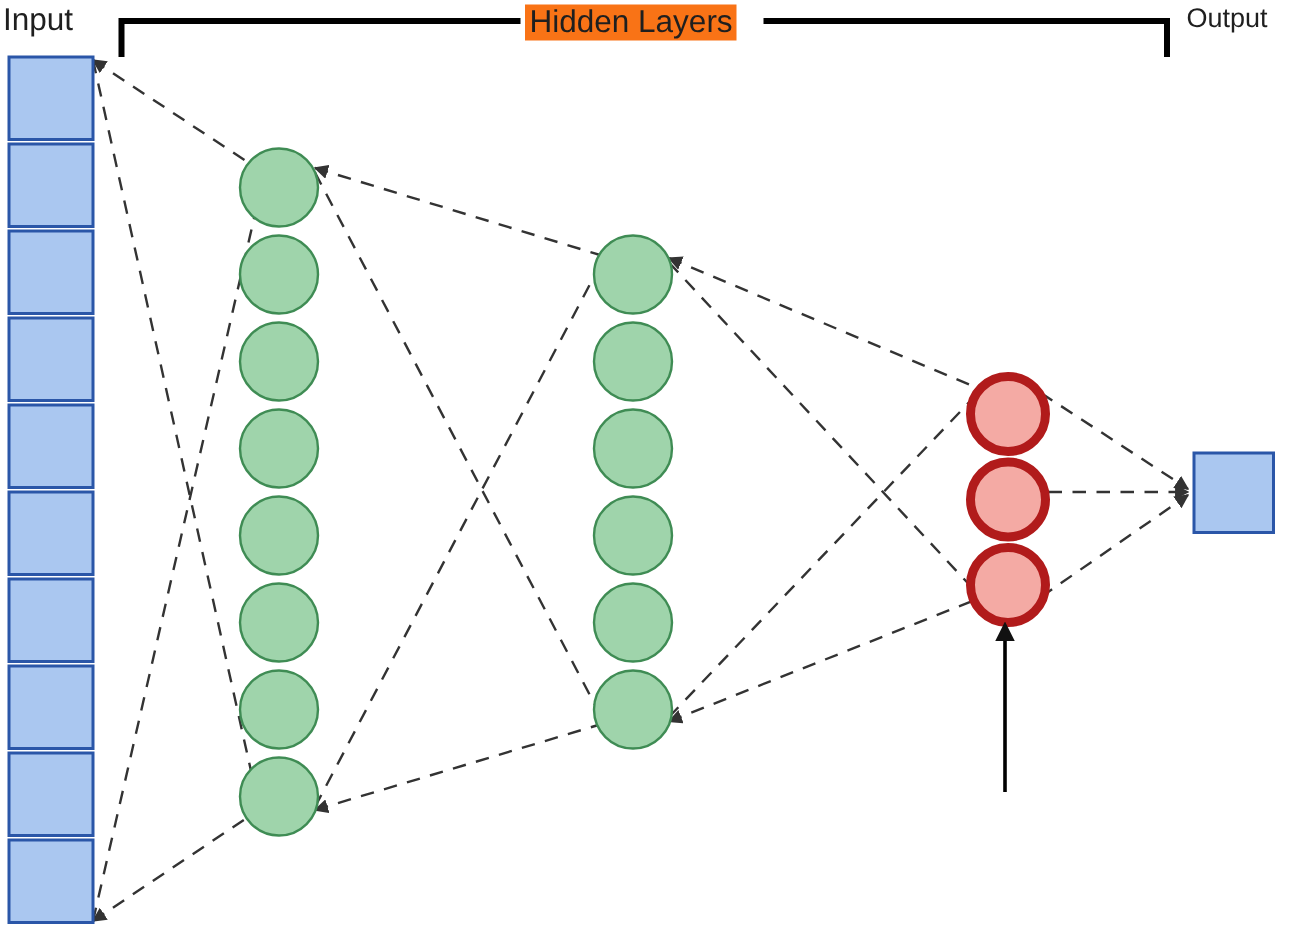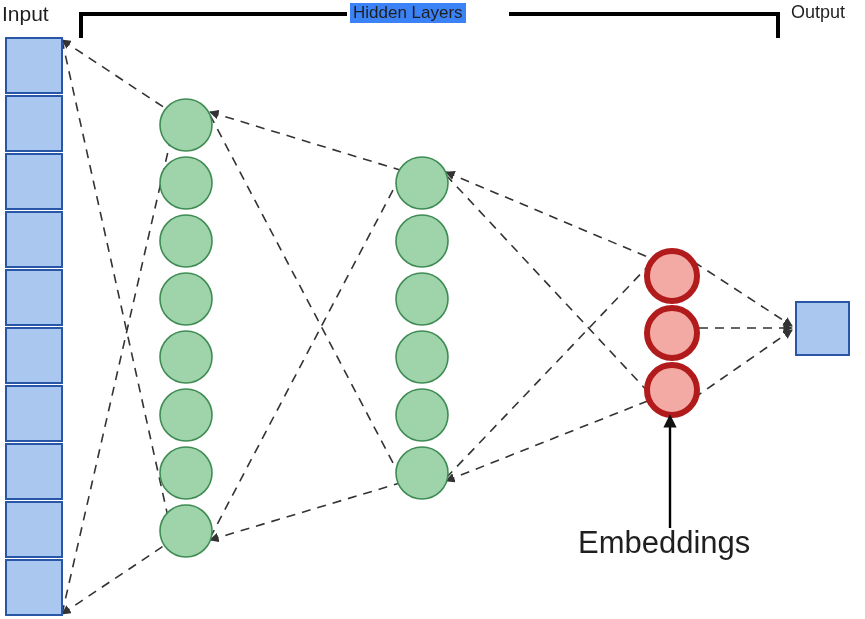--- a/index.html
+++ b/index.html
@@ -38,22 +38,22 @@
     font-size: 21px;
   }
   #output-label {
     left: 791px;
     top: 2px;
     font-size: 18px;
   }
   #hidden-label {
     left: 350px;
     top: 3px;
-    font-size: 17px;
-    background: #3b82f6;
+    font-size: 21px;
+    background: #f97316;
     padding: 0 3px;
   }
   #embeddings-label {
     left: 578px;
     top: 525px;
     font-size: 31px;
   }
 </style>
 </head>
 <body>
@@ -127,15 +127,14 @@
         <line x1="670" y1="528" x2="670" y2="417" stroke="#000000" stroke-width="2.4" marker-end="url(#solidArrowUp)"></line>
       </g>
   </svg>
 
   <div class="label-text" id="input-label">Input</div>
 
   <div class="label-text" id="hidden-label">Hidden Layers</div>
 
   <div class="label-text" id="output-label">Output</div>
 
-  <div class="label-text" id="embeddings-label">Embeddings</div>
 
 </div>
 
 </body></html>

